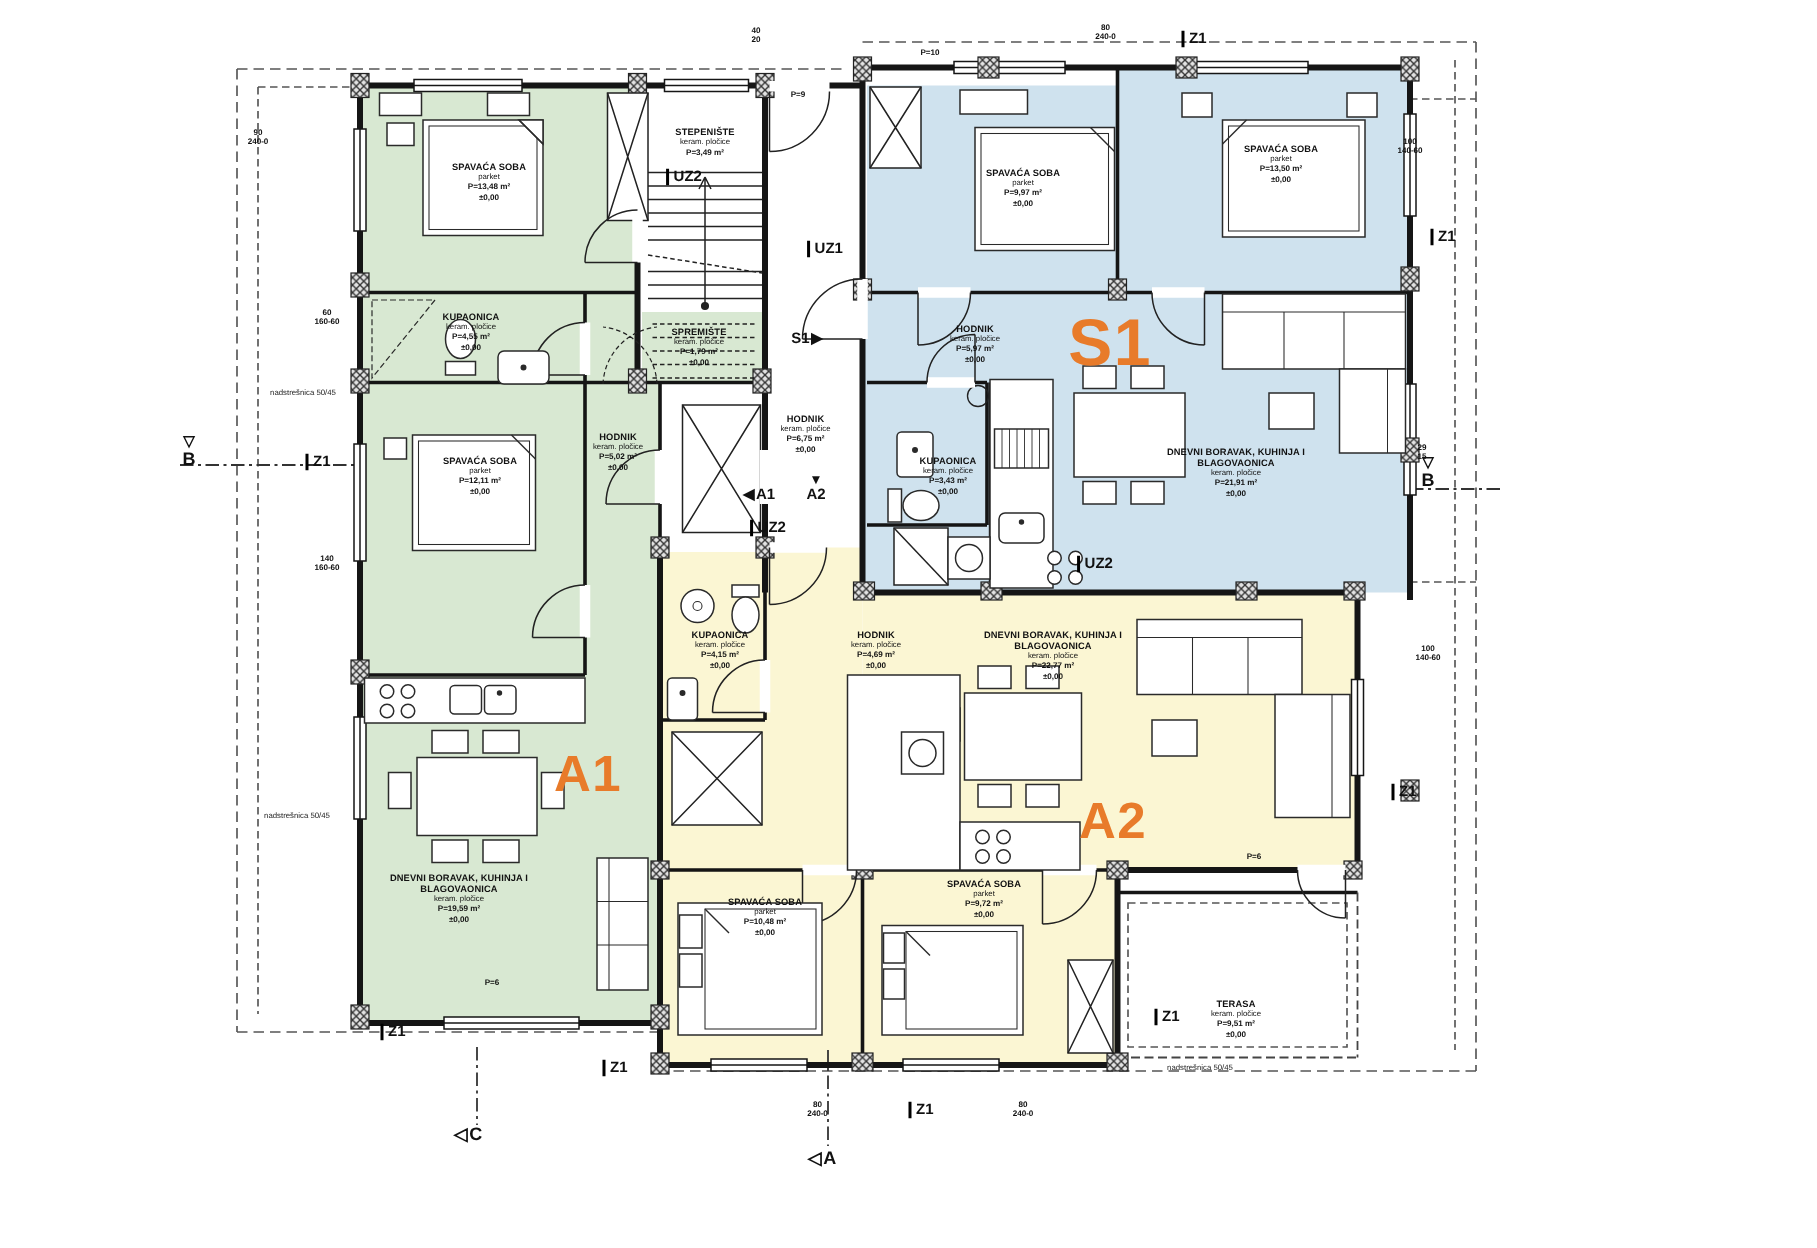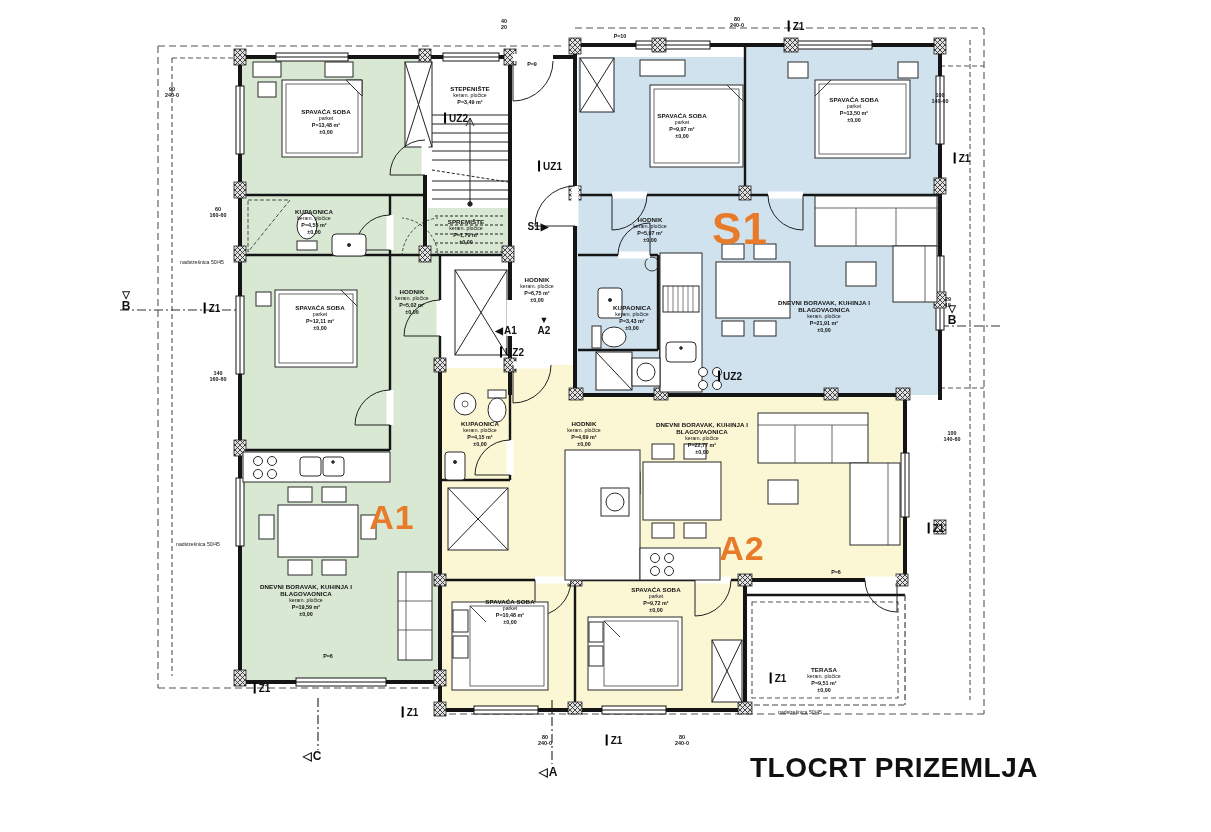--- a/index.html
+++ b/index.html
@@ -698,14 +698,13 @@
 
   <div>
 
       <div class="pos note" style="left: 202px; top: 262px;">nadstrešnica 50/45</div>
 
       <div class="pos note" style="left: 198px; top: 544px;">nadstrešnica 50/45</div>
 
       <div class="pos note" style="left: 800px; top: 712px;">nadstrešnica 50/45</div>
     </div>
 
-  <div class="title" style="left:750px;top:752px;">TLOCRT PRIZEMLJA</div>
 </div>
 
 </body></html>

